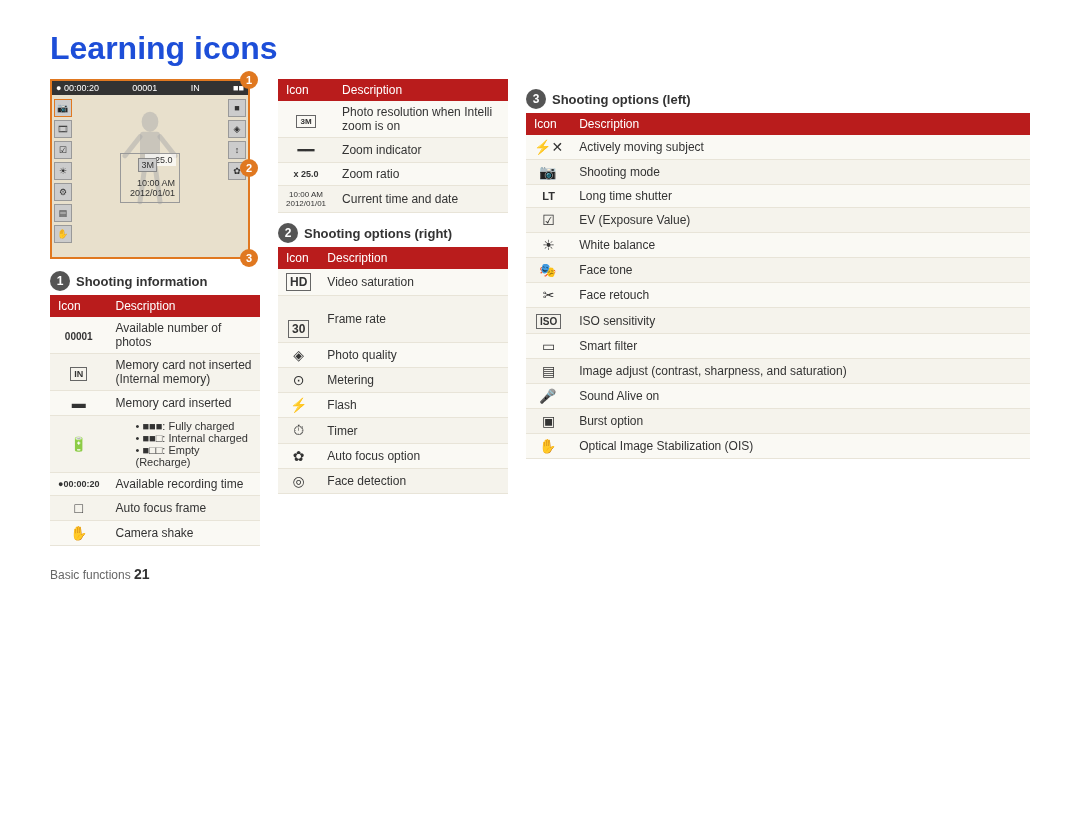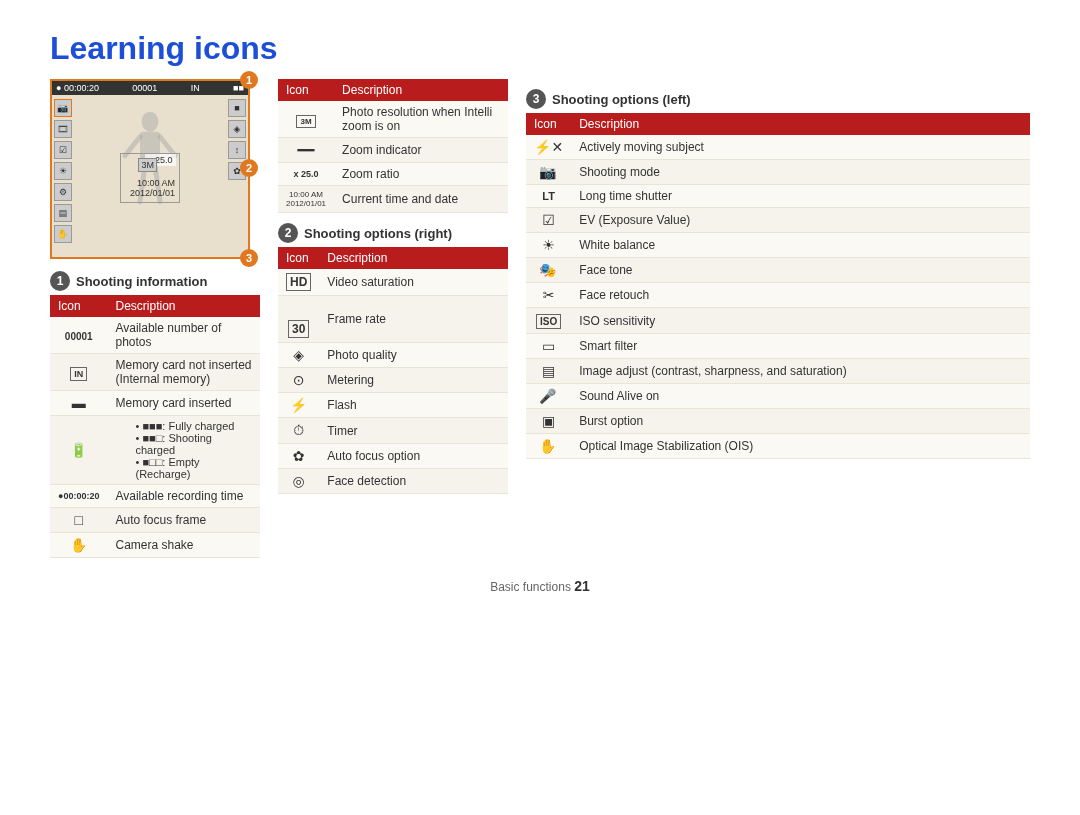--- a/index.html
+++ b/index.html
@@ -207,21 +207,20 @@
     .col-mid {
       width: 230px;
       flex-shrink: 0;
     }
     .col-right {
       flex: 1;
     }
 
     
     .footer {
-      text-align: center;
       margin-top: 20px;
       font-size: 12px;
       color: #666;
     }
     .footer-page-num {
       font-weight: bold;
       font-size: 14px;
       color: #333;
     }
 
@@ -322,21 +321,21 @@
           </tr>
           <tr>
             <td class="icon-cell">▬</td>
             <td class="desc-cell">Memory card inserted</td>
           </tr>
           <tr>
             <td class="icon-cell">🔋</td>
             <td class="desc-cell">
               <ul class="bullet-list">
                 <li>■■■: Fully charged</li>
-                <li>■■□: Shooting charged</li>
+                <li>■■□: Internal charged</li>
                 <li>■□□: Empty (Recharge)</li>
               </ul>
             </td>
           </tr>
           <tr>
             <td class="icon-cell" style="font-size:9px;font-weight:bold;">●00:00:20</td>
             <td class="desc-cell">Available recording time</td>
           </tr>
           <tr>
             <td class="icon-cell">□</td>

